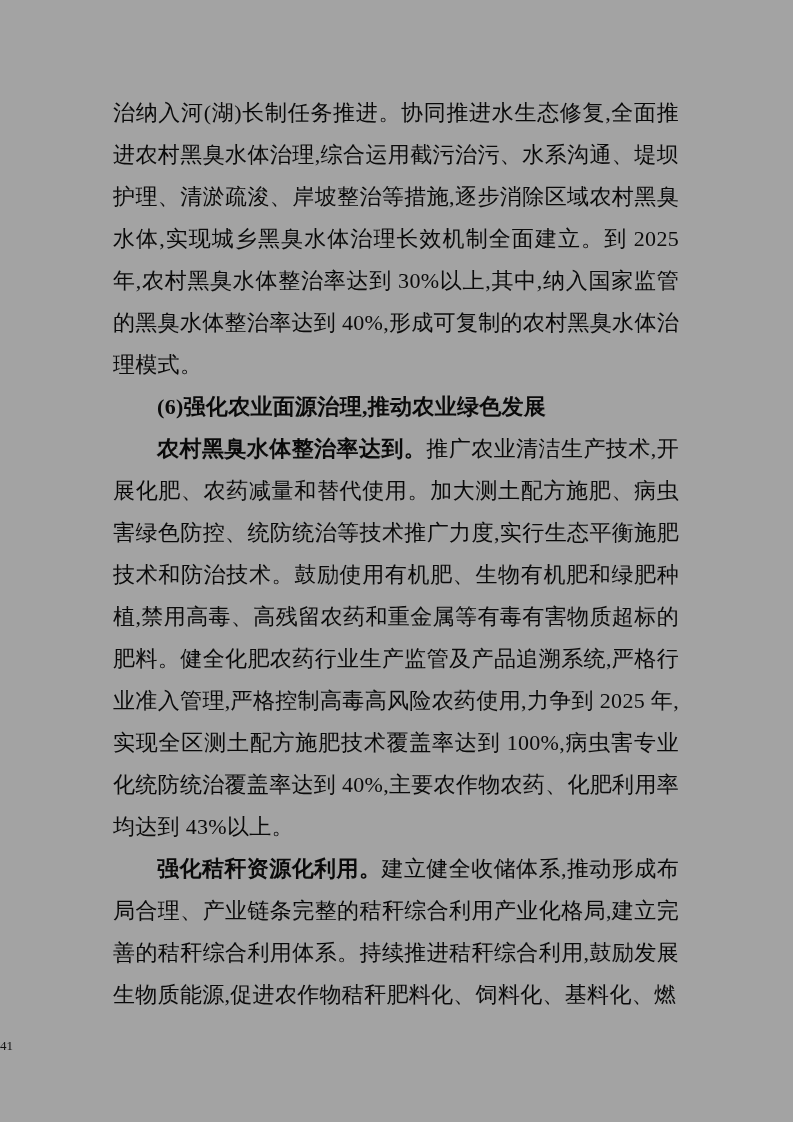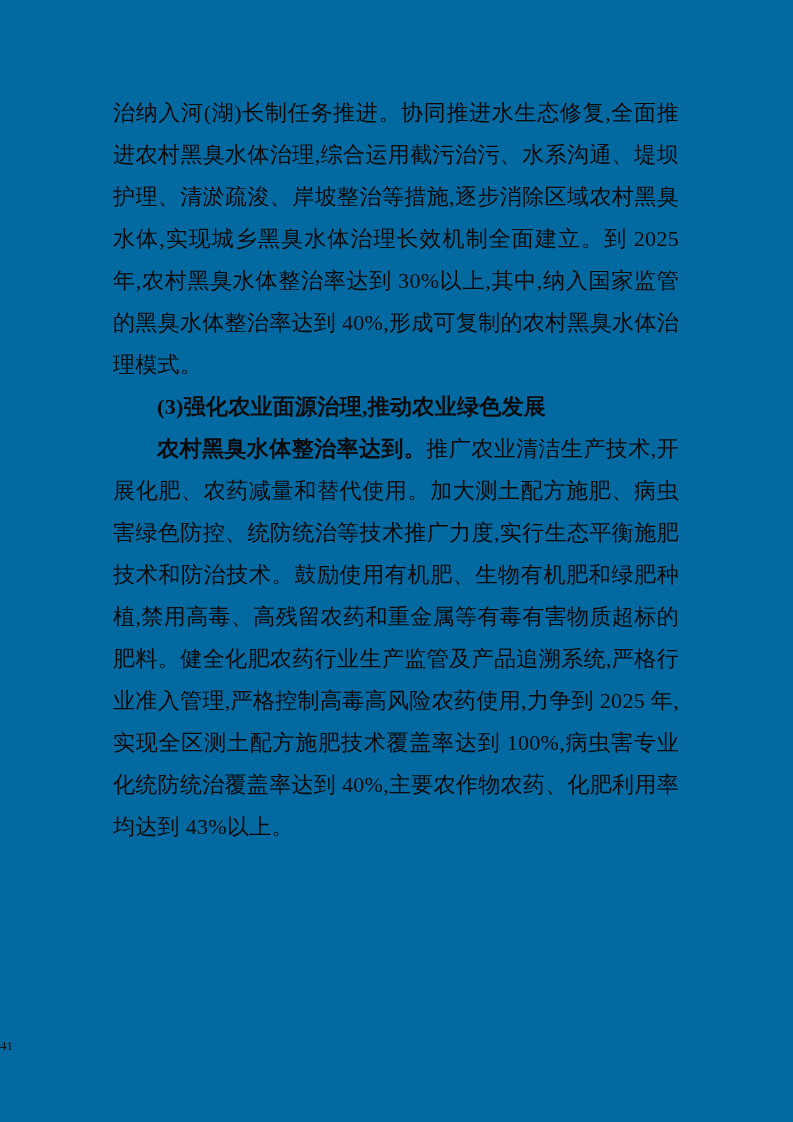--- a/index.html
+++ b/index.html
@@ -9,21 +9,21 @@
   }
   body {
     width: 793px;
     height: 1122px;
     position: relative;
     overflow: hidden;
   }
   .page {
     position: absolute;
     inset: 0;
-    background: #0369a1;
+    background: #a3a3a3;
     font-family: "Liberation Serif", "DejaVu Serif", serif;
     color: #0a0a0a;
   }
   .content {
     position: absolute;
     left: 113px;
     top: 92px;
     width: 566px;
   }
   .para {
@@ -56,21 +56,22 @@
   }
 </style>
 </head>
 <body>
 
 <div class="page">
   <div class="content">
 
     <p class="para">治纳入河(湖)长制任务推进。协同推进水生态修复,全面推进农村黑臭水体治理,综合运用截污治污、水系沟通、堤坝护理、清淤疏浚、岸坡整治等措施,逐步消除区域农村黑臭水体,实现城乡黑臭水体治理长效机制全面建立。到 2025 年,农村黑臭水体整治率达到 30%以上,其中,纳入国家监管的黑臭水体整治率达到 40%,形成可复制的农村黑臭水体治理模式。</p>
 
-    <p class="para indent heading">(3)强化农业面源治理,推动农业绿色发展</p>
+    <p class="para indent heading">(6)强化农业面源治理,推动农业绿色发展</p>
 
     <p class="para indent"><span class="lead-bold">农村黑臭水体整治率达到。</span><span>推广农业清洁生产技术,开展化肥、农药减量和替代使用。加大测土配方施肥、病虫害绿色防控、统防统治等技术推广力度,实行生态平衡施肥技术和防治技术。鼓励使用有机肥、生物有机肥和绿肥种植,禁用高毒、高残留农药和重金属等有毒有害物质超标的肥料。健全化肥农药行业生产监管及产品追溯系统,严格行业准入管理,严格控制高毒高风险农药使用,力争到 2025 年,实现全区测土配方施肥技术覆盖率达到 100%,病虫害专业化统防统治覆盖率达到 40%,主要农作物农药、化肥利用率均达到 43%以上。</span></p>
 
+    <p class="para indent"><span class="lead-bold">强化秸秆资源化利用。</span><span>建立健全收储体系,推动形成布局合理、产业链条完整的秸秆综合利用产业化格局,建立完善的秸秆综合利用体系。持续推进秸秆综合利用,鼓励发展生物质能源,促进农作物秸秆肥料化、饲料化、基料化、燃</span></p>
 
   </div>
 
   <div class="page-number">41</div>
 </div>
 
 </body></html>

